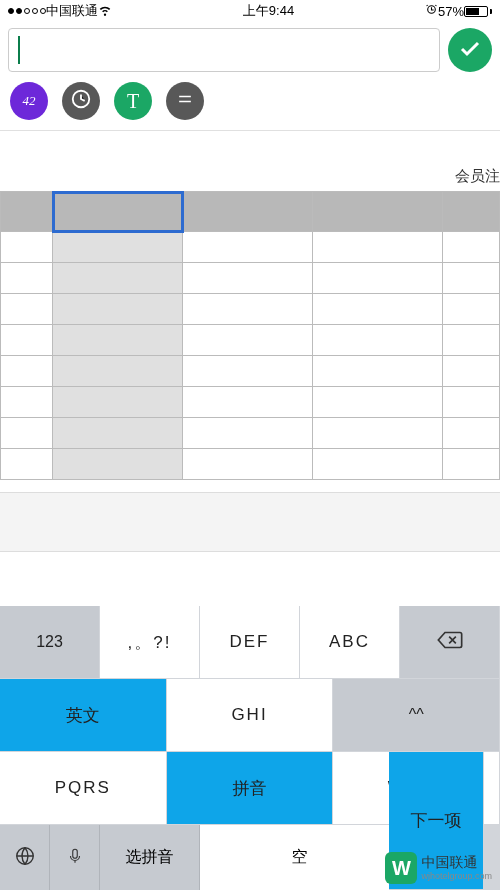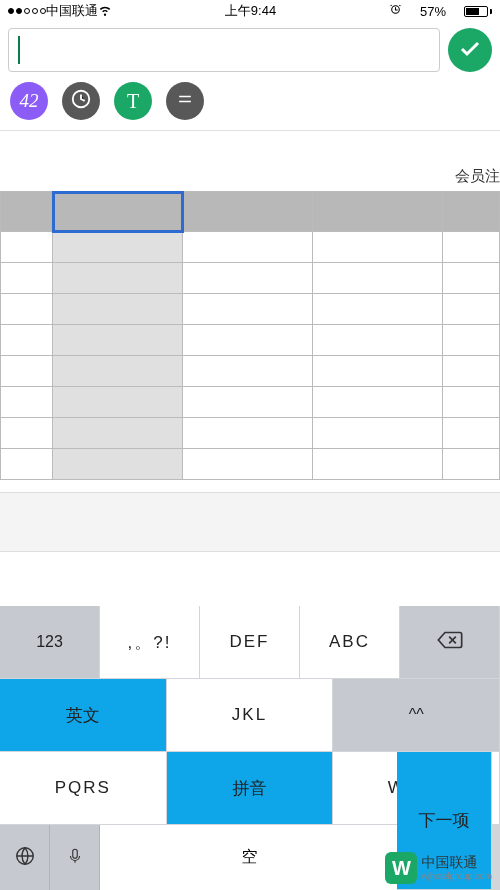--- a/index.html
+++ b/index.html
@@ -14,21 +14,21 @@
 .status-bar {
   height: 22px;
   display: flex;
   align-items: center;
   justify-content: space-between;
   padding: 0 8px;
   font-size: 13px;
   background: #fff;
 }
 .status-left { display: flex; align-items: center; gap: 0; }
-.status-right { display: flex; align-items: center; gap: 18px; }
+.status-right { display: flex; align-items: center; gap: 0; }
 .signal-dots { display: flex; gap: 2px; }
 .signal-dots span { width: 6px; height: 6px; border-radius: 50%; border: 1px solid #000; display: inline-block; }
 .signal-dots span.filled { background: #000; }
 .wifi-icon svg { width: 14px; height: 14px; }
 .alarm-icon svg { width: 13px; height: 13px; }
 .battery { display: flex; align-items: center; gap: 2px; }
 .battery-body { width: 24px; height: 11px; border: 1px solid #000; border-radius: 2px; position: relative; }
 .battery-fill { position: absolute; left: 1px; top: 1px; bottom: 1px; width: 57%; background: #000; }
 .battery-tip { width: 2px; height: 5px; background: #000; border-radius: 0 1px 1px 0; }
 .input-row {
@@ -74,21 +74,21 @@
   width: 38px;
   height: 38px;
   border-radius: 50%;
   display: flex;
   align-items: center;
   justify-content: center;
   font-size: 16px;
   color: #fff;
   border: none;
 }
-.tool-number { background: #8b5cf6; font-size: 19px; font-style: italic; font-family: serif; }
+.tool-number { background: #6d28d9; font-size: 13px; font-style: italic; font-family: serif; }
 .tool-clock { background: #585858; }
 .tool-text { background: #1ba765; font-family: serif; font-size: 20px; }
 .tool-menu { background: #585858; }
 .divider { height: 1px; background: #e0e0e0; }
 .spreadsheet-area {
   margin-top: 60px;
   position: relative;
 }
 .sheet-title {
   position: absolute;
@@ -325,46 +325,47 @@
       <span>
         <svg viewBox="0 0 32 24">
             <path fill="none" stroke="#333" stroke-width="2" d="M10 3h18a2 2 0 012 2v14a2 2 0 01-2 2H10l-8-9 8-9z"></path>
             <path stroke="#333" stroke-width="2" d="M15 8l8 8m0-8l-8 8"></path>
           </svg>
       </span>
     </button>
   </div>
   <div class="kb-row">
     <button class="kb-key side-text">英文</button>
-    <button class="kb-key">JKL</button>
+    <button class="kb-key">GHI</button>
     <button class="kb-key side">^^</button>
   </div>
   <div class="kb-row">
     <button class="kb-key">PQRS</button>
     <button class="kb-key side-text">拼音</button>
     <button class="kb-key">WXYZ</button>
-    <button class="kb-key side-text" style="height:138px;position:absolute;right:8px;width:95px;bottom:0">下一项</button>
+    <button class="kb-key side-text" style="height:138px;position:absolute;right:16px;width:95px;bottom:0">下一项</button>
   </div>
   <div class="kb-bottom-row">
     <button class="kb-bottom-key" style="width:50px">
       <span>
         <svg width="22" height="22" viewBox="0 0 24 24">
             <circle cx="12" cy="12" r="9" fill="none" stroke="#333" stroke-width="1.5"></circle>
             <path fill="none" stroke="#333" stroke-width="1.5" d="M3 12h18M12 3a14 14 0 010 18M12 3a14 14 0 000 18"></path>
           </svg>
       </span>
     </button>
     <button class="kb-bottom-key" style="width:50px">
       <span>
         <svg width="18" height="22" viewBox="0 0 24 24">
             <rect x="9" y="3" width="6" height="12" rx="3" fill="none" stroke="#333" stroke-width="1.5"></rect>
             <path fill="none" stroke="#333" stroke-width="1.5" d="M6 12a6 6 0 0012 0M12 18v3"></path>
           </svg>
       </span>
     </button>
+    <button class="kb-bottom-key" style="width:100px">选拼音</button>
     <button class="kb-bottom-key" style="flex:1;background:#fff">空</button>
     <div style="width:100px"></div>
   </div>
 </div>
 
 <div class="watermark">
   <div class="watermark-logo">W</div>
   <div>
     <div class="watermark-text">中国联通</div>
     <div class="watermark-sub">wjhotelgroup.com</div>

